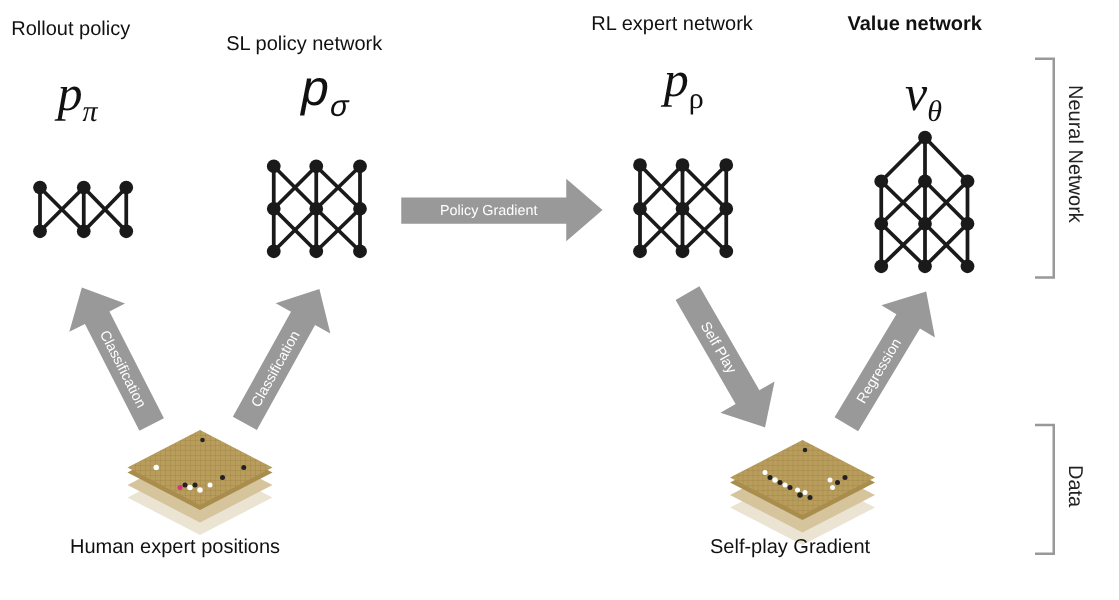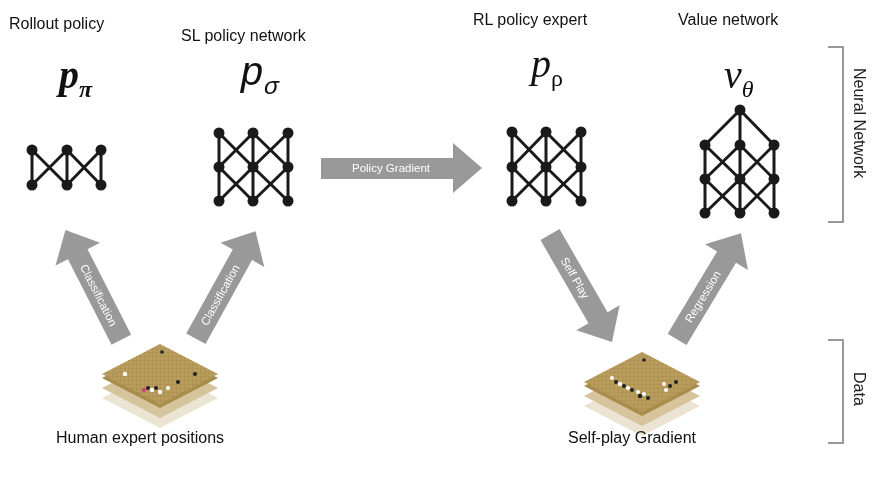--- a/index.html
+++ b/index.html
@@ -12,24 +12,24 @@
   svg { position: absolute; left: 0; top: 0; }
   .arrow-text { font-family: "Liberation Sans", sans-serif; font-size: 11.5px; fill: #ffffff; }
   .side-label { position: absolute; font-size: 16px; color: #222; white-space: nowrap;
                 transform-origin: left top; transform: rotate(90deg); }
 </style>
 </head>
 <body>
 
 <div class="label" style="left:9px; top:15px;">Rollout policy</div>
 <div class="label" style="left:181px; top:27px;">SL policy network</div>
-<div class="label" style="left:473px; top:11px;">RL policy expert</div>
-<div class="label" style="left:678px; top:11px;">Value network</div>
-
-<div class="sym" style="left:59px; top:55px;font-weight:bold;">
+<div class="label" style="left:473px; top:11px;">RL expert network</div>
+<div class="label" style="left:678px; top:11px;font-weight:bold;">Value network</div>
+
+<div class="sym" style="left:46px; top:55px;">
   <span>p</span><sub>π</sub>
 </div>
 <div class="sym" style="left:240px; top:55px;font-family:Liberation Mono, monospace;">
   <span>p</span><sub>σ</sub>
 </div>
 <div class="sym" style="left:531px; top:44px;">
   <span>p</span><sub class="upright">ρ</sub>
 </div>
 <div class="sym" style="left:724px; top:55px;font-style:italic;">
   <span>v</span><sub>θ</sub>

